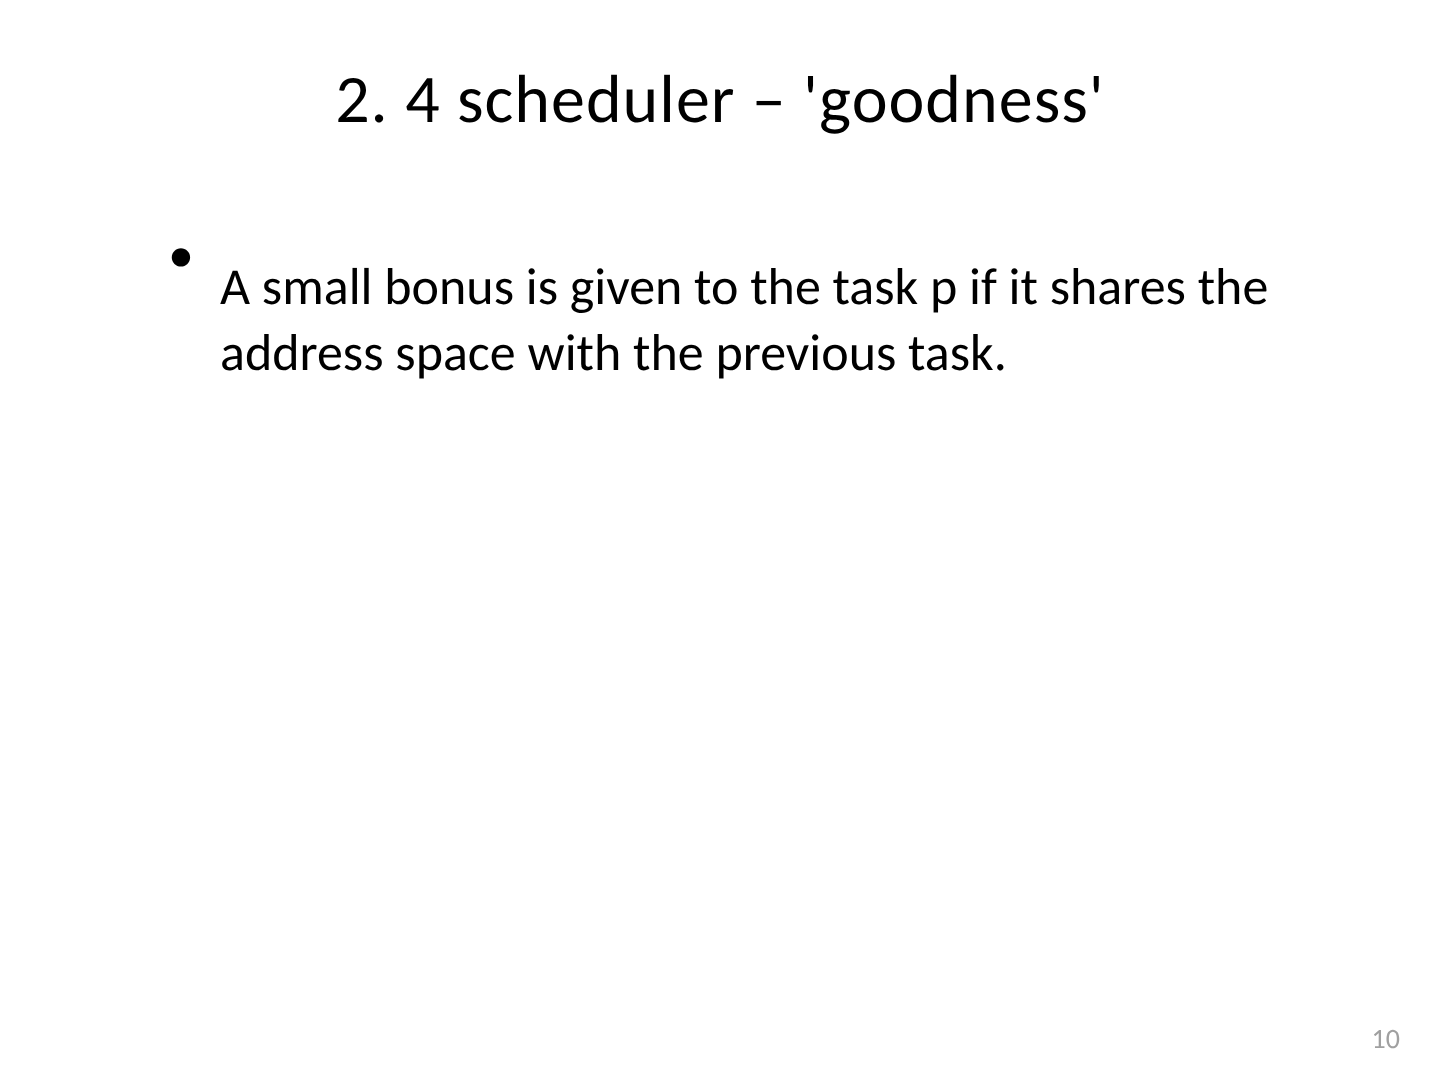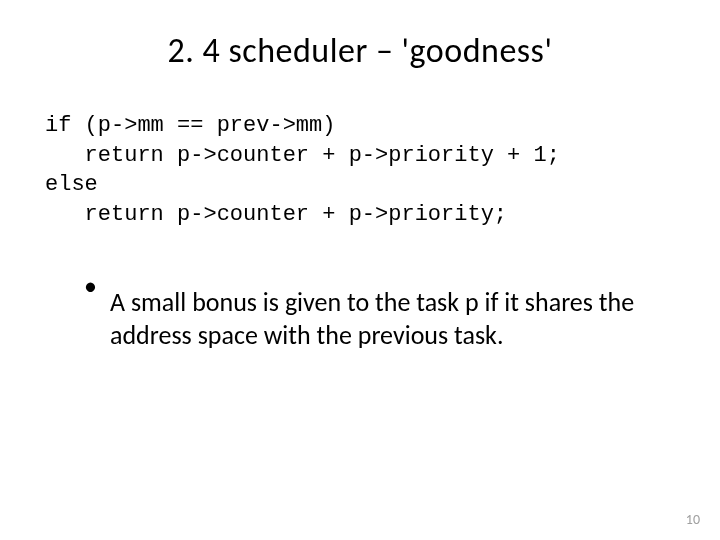--- a/index.html
+++ b/index.html
@@ -66,24 +66,20 @@
       margin-top: 36px;
     }
   </style>
 </head>
 <body>
 
 <div class="slide">
 
   <h1 class="title">2. 4 scheduler – 'goodness'</h1>
 
-  <div class="code-block"><span>if (p-&gt;mm == prev-&gt;mm)</span>
-<span>   return p-&gt;counter + p-&gt;priority + 1;</span>
-<span>else</span>
-<span>   return p-&gt;counter + p-&gt;priority;</span></div>
 
   <div class="bullet-wrap">
     <div class="bullet">
       <span class="bullet-mark">•</span>
       <span class="bullet-text">A small bonus is given to the task p if it shares the address space with the previous task.</span>
     </div>
   </div>
 
   <div class="page-number">10</div>
 

